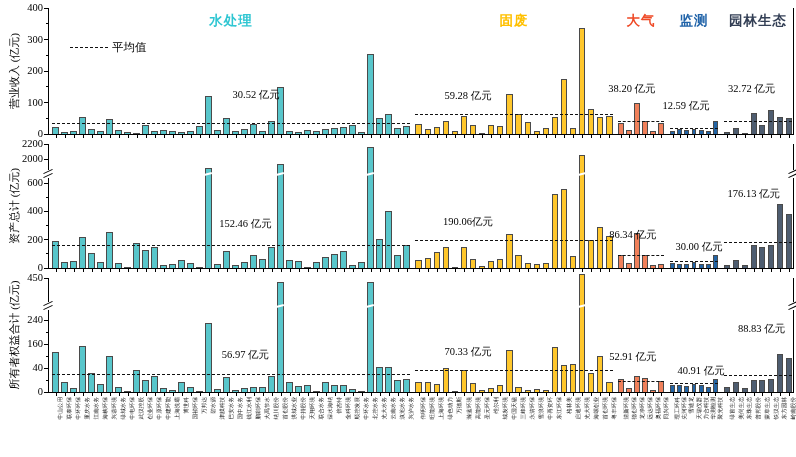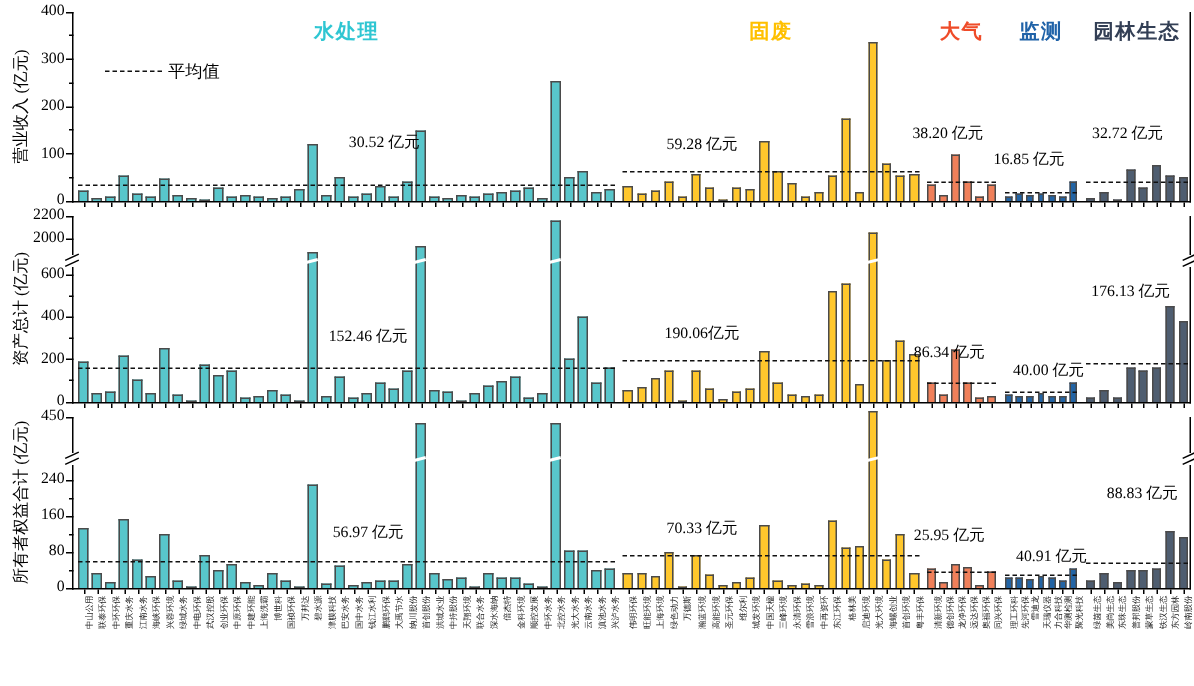--- a/index.html
+++ b/index.html
@@ -201,21 +201,21 @@
       <div class="xtick" style="left: 637.857px;"></div>
       <div class="bar" style="left: 642.571px; width: 4.85714px; height: 5.04px; background: rgb(34, 100, 165);"></div>
       <div class="xtick" style="left: 645px;"></div>
       <div class="bar" style="left: 649.714px; width: 4.85714px; height: 4.095px; background: rgb(34, 100, 165);"></div>
       <div class="xtick" style="left: 652.143px;"></div>
       <div class="bar" style="left: 656.857px; width: 4.85714px; height: 3.15px; background: rgb(34, 100, 165);"></div>
       <div class="xtick" style="left: 659.286px;"></div>
       <div class="bar" style="left: 664px; width: 4.85714px; height: 12.6px; background: rgb(34, 100, 165);"></div>
       <div class="xtick" style="left: 666.429px;"></div>
       <div class="avgline" style="left: 621px; width: 48px; bottom: 5.30775px;"></div>
-      <div class="ann" style="left: 637px; bottom: 21.3077px;">16.85 亿元</div>
+      <div class="ann" style="left: 637px; bottom: 21.3077px;">12.59 亿元</div>
       <div class="gtitle" style="left: 645px; color: rgb(31, 98, 168);">监测</div>
       <div class="bar" style="left: 675.4px; width: 5.95px; height: 1.89px; background: rgb(78, 93, 112);"></div>
       <div class="xtick" style="left: 678.375px;"></div>
       <div class="bar" style="left: 684.15px; width: 5.95px; height: 6.3px; background: rgb(78, 93, 112);"></div>
       <div class="xtick" style="left: 687.125px;"></div>
       <div class="bar" style="left: 692.9px; width: 5.95px; height: 1px; background: rgb(78, 93, 112);"></div>
       <div class="xtick" style="left: 695.875px;"></div>
       <div class="bar" style="left: 701.65px; width: 5.95px; height: 21.42px; background: rgb(78, 93, 112);"></div>
       <div class="xtick" style="left: 704.625px;"></div>
       <div class="bar" style="left: 710.4px; width: 5.95px; height: 9.45px; background: rgb(78, 93, 112);"></div>
@@ -413,21 +413,21 @@
       <div class="xtick" style="left: 637.857px;"></div>
       <div class="bar" style="left: 642.571px; width: 4.85714px; height: 5.66154px; background: rgb(34, 100, 165);"></div>
       <div class="xtick" style="left: 645px;"></div>
       <div class="bar" style="left: 649.714px; width: 4.85714px; height: 4.24615px; background: rgb(34, 100, 165);"></div>
       <div class="xtick" style="left: 652.143px;"></div>
       <div class="bar" style="left: 656.857px; width: 4.85714px; height: 3.82154px; background: rgb(34, 100, 165);"></div>
       <div class="xtick" style="left: 659.286px;"></div>
       <div class="bar" style="left: 664px; width: 4.85714px; height: 12.7385px; background: rgb(34, 100, 165);"></div>
       <div class="xtick" style="left: 666.429px;"></div>
       <div class="avgline" style="left: 621px; width: 48px; bottom: 5.66154px;"></div>
-      <div class="ann" style="left: 650px; bottom: 13.6615px;">40.00 亿元</div>
+      <div class="ann" style="left: 650px; bottom: 13.6615px;">30.00 亿元</div>
       <div class="bar" style="left: 675.4px; width: 5.95px; height: 3.11385px; background: rgb(78, 93, 112);"></div>
       <div class="xtick" style="left: 678.375px;"></div>
       <div class="bar" style="left: 684.15px; width: 5.95px; height: 8.49231px; background: rgb(78, 93, 112);"></div>
       <div class="xtick" style="left: 687.125px;"></div>
       <div class="bar" style="left: 692.9px; width: 5.95px; height: 2.54769px; background: rgb(78, 93, 112);"></div>
       <div class="xtick" style="left: 695.875px;"></div>
       <div class="bar" style="left: 701.65px; width: 5.95px; height: 23.3538px; background: rgb(78, 93, 112);"></div>
       <div class="xtick" style="left: 704.625px;"></div>
       <div class="bar" style="left: 710.4px; width: 5.95px; height: 21.2308px; background: rgb(78, 93, 112);"></div>
       <div class="xtick" style="left: 713.375px;"></div>
@@ -438,21 +438,21 @@
       <div class="bar" style="left: 736.65px; width: 5.95px; height: 53.6431px; background: rgb(78, 93, 112);"></div>
       <div class="xtick" style="left: 739.625px;"></div>
       <div class="avgline" style="left: 675px; width: 68px; bottom: 24.9292px;"></div>
       <div class="ann" style="left: 704.8px; bottom: 66.9292px;">176.13 亿元</div>
     </div>
     <div class="ylab" style="left: 14px; top: 206px; transform: translate(-50%, -50%) rotate(-90deg);">资产总计 (亿元)</div>
     <div class="panel" style="top: 278px; height: 114px;">
       <div class="ytick" style="bottom: -0.5px;"></div>
       <div class="yticklab" style="bottom: -6px;">0</div>
       <div class="ytick" style="bottom: 23.5px;"></div>
-      <div class="yticklab" style="bottom: 18px;">80</div>
+      <div class="yticklab" style="bottom: 18px;">40</div>
       <div class="ytick" style="bottom: 47.5px;"></div>
       <div class="yticklab" style="bottom: 42px;">160</div>
       <div class="ytick" style="bottom: 71.5px;"></div>
       <div class="yticklab" style="bottom: 66px;">240</div>
       <div class="ytick" style="bottom: 113.5px;"></div>
       <div class="yticklab" style="bottom: 108px;">450</div>
       <div class="ytick minor" style="bottom: 11.5px;"></div>
       <div class="ytick minor" style="bottom: 35.5px;"></div>
       <div class="ytick minor" style="bottom: 59.5px;"></div>
       <div class="brkmark" style="left: -5px; bottom: 82px;">
@@ -603,21 +603,21 @@
       <div class="xtick" style="left: 580px;"></div>
       <div class="bar" style="left: 585.28px; width: 5.44px; height: 15.6px; background: rgb(240, 128, 90);"></div>
       <div class="xtick" style="left: 588px;"></div>
       <div class="bar" style="left: 593.28px; width: 5.44px; height: 14.4px; background: rgb(240, 128, 90);"></div>
       <div class="xtick" style="left: 596px;"></div>
       <div class="bar" style="left: 601.28px; width: 5.44px; height: 2.4px; background: rgb(240, 128, 90);"></div>
       <div class="xtick" style="left: 604px;"></div>
       <div class="bar" style="left: 609.28px; width: 5.44px; height: 11.4px; background: rgb(240, 128, 90);"></div>
       <div class="xtick" style="left: 612px;"></div>
       <div class="avgline" style="left: 569px; width: 46px; bottom: 10.302px;"></div>
-      <div class="ann" style="left: 583.84px; bottom: 28.302px;">25.95 亿元</div>
+      <div class="ann" style="left: 583.84px; bottom: 28.302px;">52.91 亿元</div>
       <div class="bar" style="left: 621.143px; width: 4.85714px; height: 7.5px; background: rgb(34, 100, 165);"></div>
       <div class="xtick" style="left: 623.571px;"></div>
       <div class="bar" style="left: 628.286px; width: 4.85714px; height: 6.6px; background: rgb(34, 100, 165);"></div>
       <div class="xtick" style="left: 630.714px;"></div>
       <div class="bar" style="left: 635.429px; width: 4.85714px; height: 6px; background: rgb(34, 100, 165);"></div>
       <div class="xtick" style="left: 637.857px;"></div>
       <div class="bar" style="left: 642.571px; width: 4.85714px; height: 8.4px; background: rgb(34, 100, 165);"></div>
       <div class="xtick" style="left: 645px;"></div>
       <div class="bar" style="left: 649.714px; width: 4.85714px; height: 6.6px; background: rgb(34, 100, 165);"></div>
       <div class="xtick" style="left: 652.143px;"></div>

